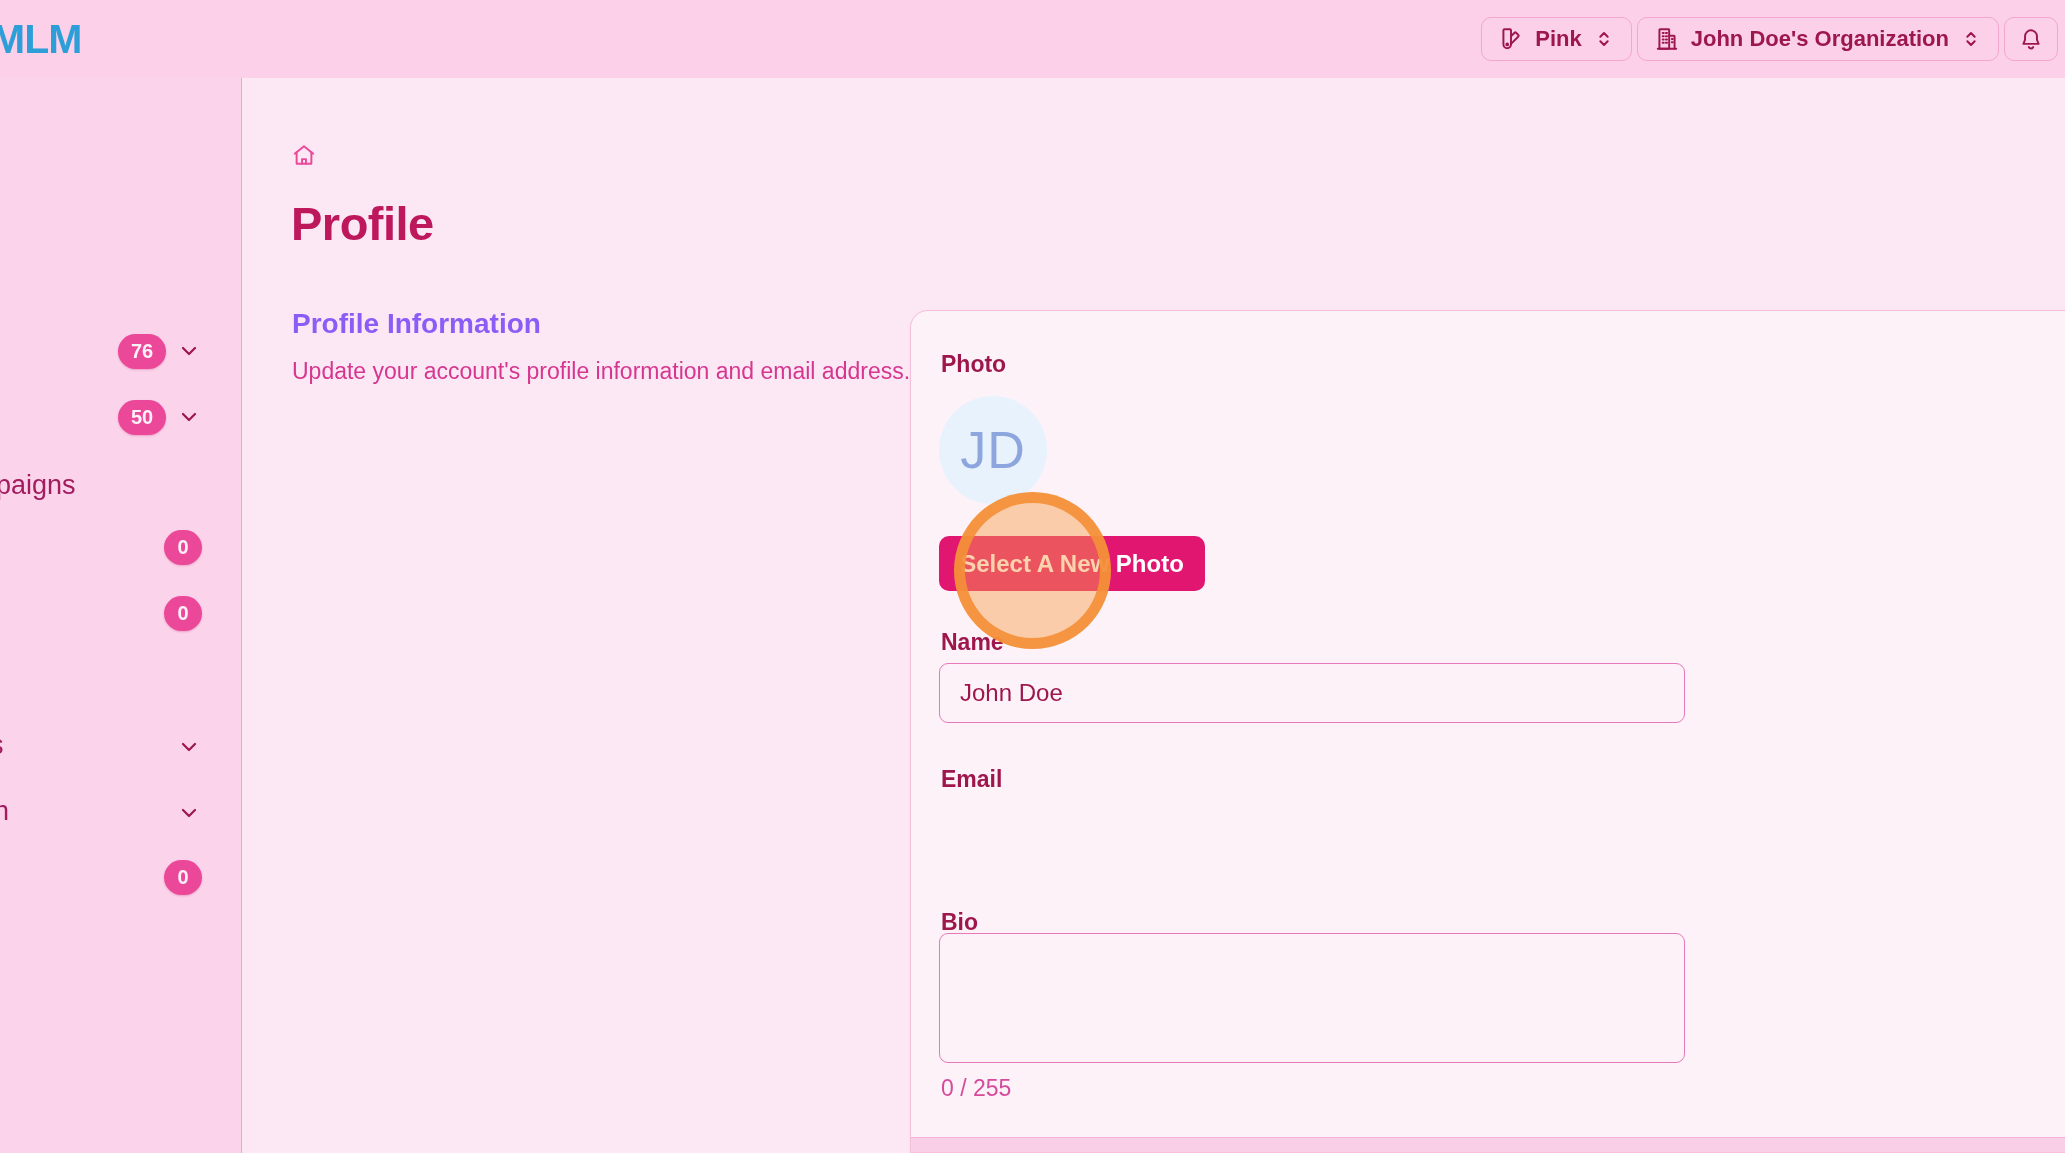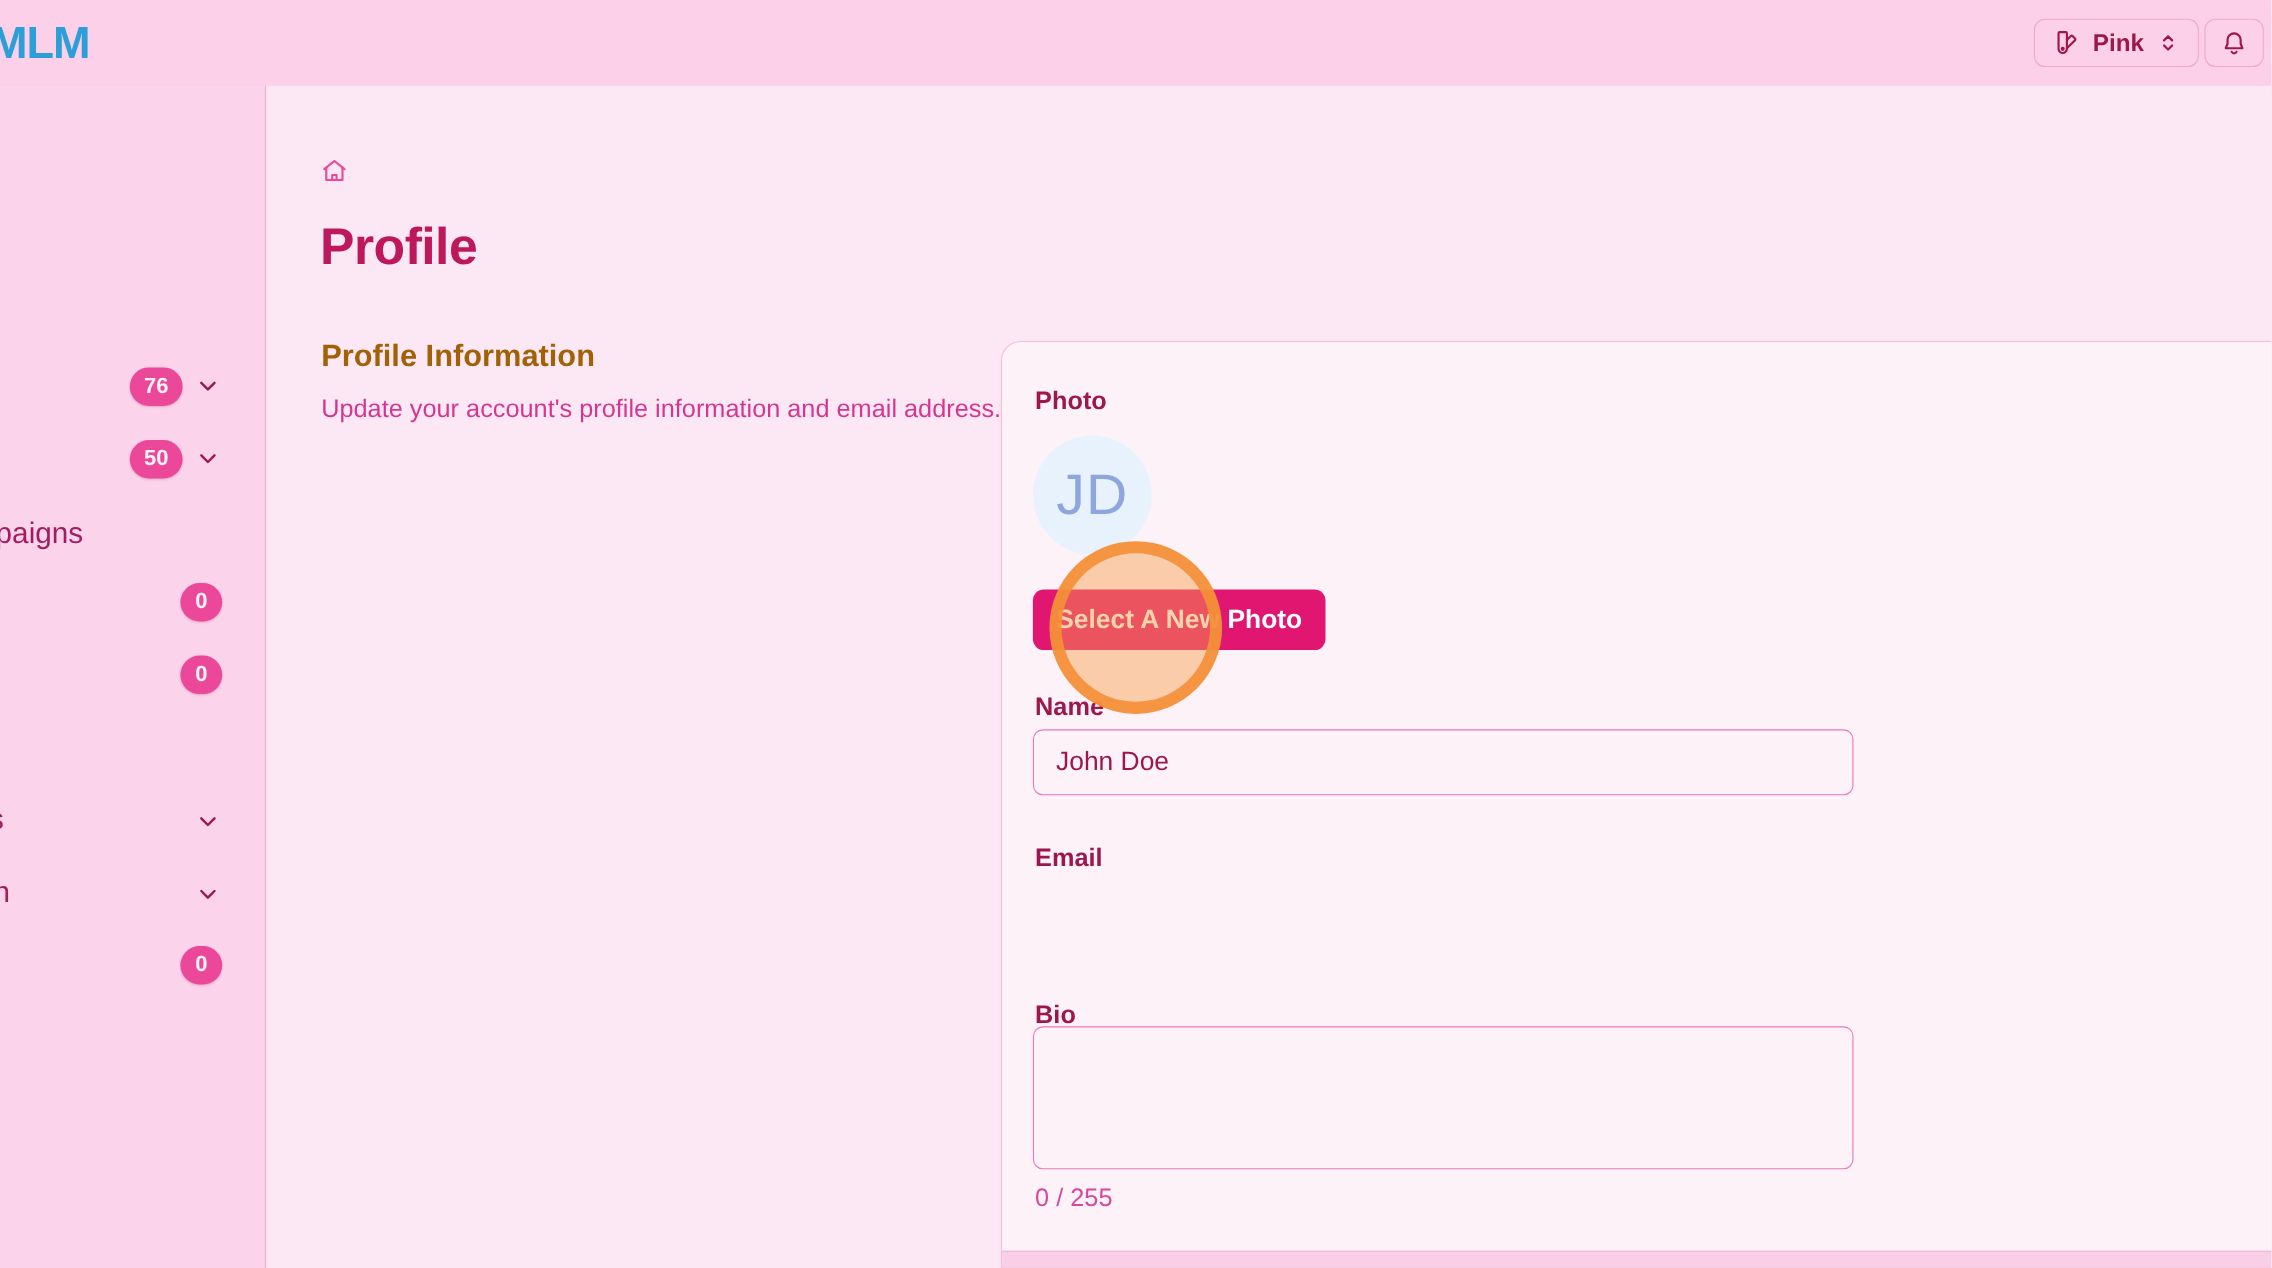--- a/index.html
+++ b/index.html
@@ -47,21 +47,21 @@
   }
   
   .main { position:absolute; top:78px; left:242px; right:0; bottom:0; background:#fce8f4; }
   .home-btn { position:absolute; left:288px; top:140px; width:32px; height:32px;
     background:none; border:none; color:#ec4899; cursor:pointer; }
   .page-title {
     position:absolute; left:291px; top:196px; font-size:47px; font-weight:800;
     color:#be185d; letter-spacing:-0.5px;
   }
   .section-heading {
-    position:absolute; left:292px; top:308px; font-size:28px; font-weight:600; color:#a16207;
+    position:absolute; left:292px; top:308px; font-size:28px; font-weight:600; color:#8b5cf6;
   }
   .section-desc {
     position:absolute; left:292px; top:358px; font-size:23px; color:#d6368f;
   }
   
   .card {
     position:absolute; left:910px; top:310px; width:1300px; height:843px;
     background:#fdf2f8; border:1px solid #f6c0dd; border-radius:18px 18px 0 0;
     box-shadow:0 1px 3px rgba(190,24,93,.08);
   }
@@ -118,20 +118,38 @@
         </span>
         <span>Pink</span>
         <span style="display:flex">
           <svg width="22" height="22" viewBox="0 0 24 24" fill="none" stroke="#9d174d" stroke-width="2.2" stroke-linecap="round" stroke-linejoin="round">
             <path d="M8 9.5l4-4 4 4"></path>
               <path d="M8 14.5l4 4 4-4"></path>
           </svg>
         </span>
       </button>
 
+      <button class="pill">
+        <span style="display:flex">
+          <svg width="26" height="26" viewBox="0 0 24 24" fill="none" stroke="#9d174d" stroke-width="1.8" stroke-linecap="round" stroke-linejoin="round">
+            <rect x="5" y="3" width="9" height="18" rx="0.5"></rect>
+            <path d="M14 9h4.5a.5.5 0 0 1 .5.5V21"></path>
+            <path d="M3.5 21h17"></path>
+            <path d="M8 6.5h1M11 6.5h1M8 9.5h1M11 9.5h1M8 12.5h1M11 12.5h1M8 15.5h1M11 15.5h1"></path>
+            <path d="M16.5 12h.8M16.5 15h.8"></path>
+          </svg>
+        </span>
+        <span>John Doe's Organization</span>
+        <span style="display:flex">
+          <svg width="22" height="22" viewBox="0 0 24 24" fill="none" stroke="#9d174d" stroke-width="2.2" stroke-linecap="round" stroke-linejoin="round">
+            <path d="M8 9.5l4-4 4 4"></path>
+              <path d="M8 14.5l4 4 4-4"></path>
+          </svg>
+        </span>
+      </button>
 
       <button class="pill icon-only">
         <span style="display:flex">
           <svg width="26" height="26" viewBox="0 0 24 24" fill="none" stroke="#9d174d" stroke-width="1.8" stroke-linecap="round" stroke-linejoin="round">
             <path d="M12 4a5.5 5.5 0 0 0-5.5 5.5v3.2L5 16.5h14l-1.5-3.8V9.5A5.5 5.5 0 0 0 12 4z"></path>
             <path d="M10 19.5a2.2 2.2 0 0 0 4 0"></path>
           </svg>
         </span>
       </button>
 

